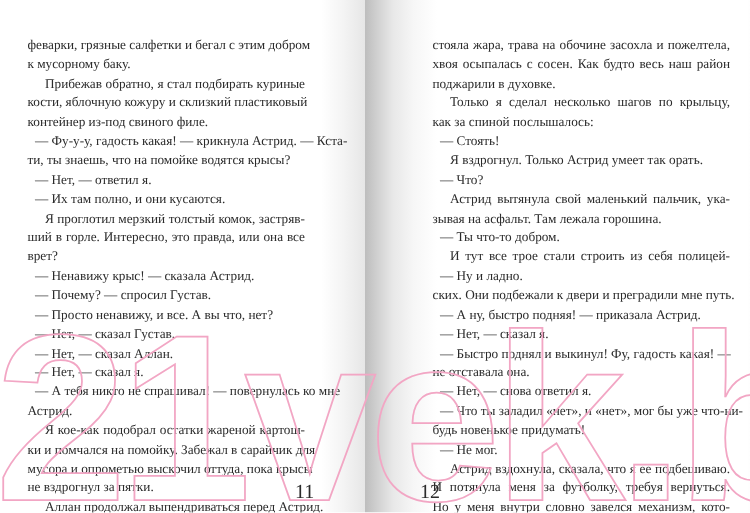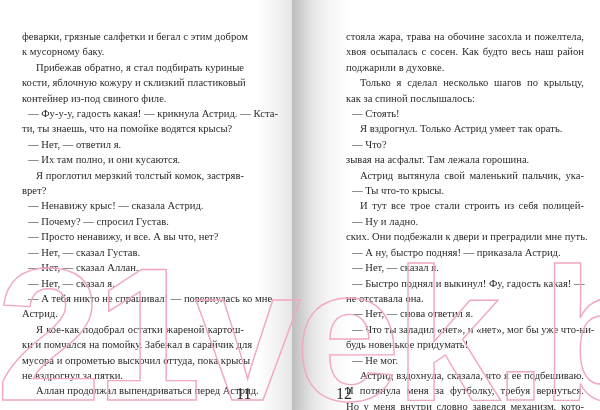--- a/index.html
+++ b/index.html
@@ -108,20 +108,21 @@
         <span class="line ">феварки, грязные салфетки и бегал с этим добром</span>
         <span class="line last">к мусорному баку.</span>
         <span class="line indent">Прибежав обратно, я стал подбирать куриные</span>
         <span class="line ">кости, яблочную кожуру и склизкий пластиковый</span>
         <span class="line last">контейнер из-под свиного филе.</span>
         <span class="line dash">— Фу-у-у, гадость какая! — крикнула Астрид. — Кста-</span>
         <span class="line last">ти, ты знаешь, что на помойке водятся крысы?</span>
         <span class="line dash last">— Нет, — ответил я.</span>
         <span class="line dash last">— Их там полно, и они кусаются.</span>
         <span class="line indent">Я проглотил мерзкий толстый комок, застряв-</span>
+        <span class="line ">ший в горле. Интересно, это правда, или она все</span>
         <span class="line last">врет?</span>
         <span class="line dash last">— Ненавижу крыс! — сказала Астрид.</span>
         <span class="line dash last">— Почему? — спросил Густав.</span>
         <span class="line dash last">— Просто ненавижу, и все. А вы что, нет?</span>
         <span class="line dash last">— Нет, — сказал Густав.</span>
         <span class="line dash last">— Нет, — сказал Аллан.</span>
         <span class="line dash last">— Нет, — сказал я.</span>
         <span class="line dash">— А тебя никто не спрашивал! — повернулась ко мне</span>
         <span class="line last">Астрид.</span>
         <span class="line indent">Я кое-как подобрал остатки жареной картош-</span>
@@ -136,23 +137,23 @@
   <div class="page page-right">
     <div class="text-block" id="right-text">
         <span class="line ">стояла жара, трава на обочине засохла и пожелтела,</span>
         <span class="line ">хвоя осыпалась с сосен. Как будто весь наш район</span>
         <span class="line last">поджарили в духовке.</span>
         <span class="line indent">Только я сделал несколько шагов по крыльцу,</span>
         <span class="line last">как за спиной послышалось:</span>
         <span class="line dash last">— Стоять!</span>
         <span class="line indent last">Я вздрогнул. Только Астрид умеет так орать.</span>
         <span class="line dash last">— Что?</span>
+        <span class="line indent">Астрид вытянула свой маленький пальчик, ука-</span>
         <span class="line last">зывая на асфальт. Там лежала горошина.</span>
-        <span class="line indent">Астрид вытянула свой маленький пальчик, ука-</span>
-        <span class="line dash last">— Ты что-то крысы.</span>
+        <span class="line dash last">— Ты что-то добром.</span>
         <span class="line indent">И тут все трое стали строить из себя полицей-</span>
         <span class="line dash last">— Ну и ладно.</span>
         <span class="line ">ских. Они подбежали к двери и преградили мне путь.</span>
         <span class="line dash last">— А ну, быстро подняя! — приказала Астрид.</span>
         <span class="line dash last">— Нет, — сказал я.</span>
         <span class="line dash">— Быстро поднял и выкинул! Фу, гадость какая! —</span>
         <span class="line last">не отставала она.</span>
         <span class="line dash last">— Нет, — снова ответил я.</span>
         <span class="line dash">— Что ты заладил «нет», и «нет», мог бы уже что-ни-</span>
         <span class="line last">будь новенькое придумать!</span>

